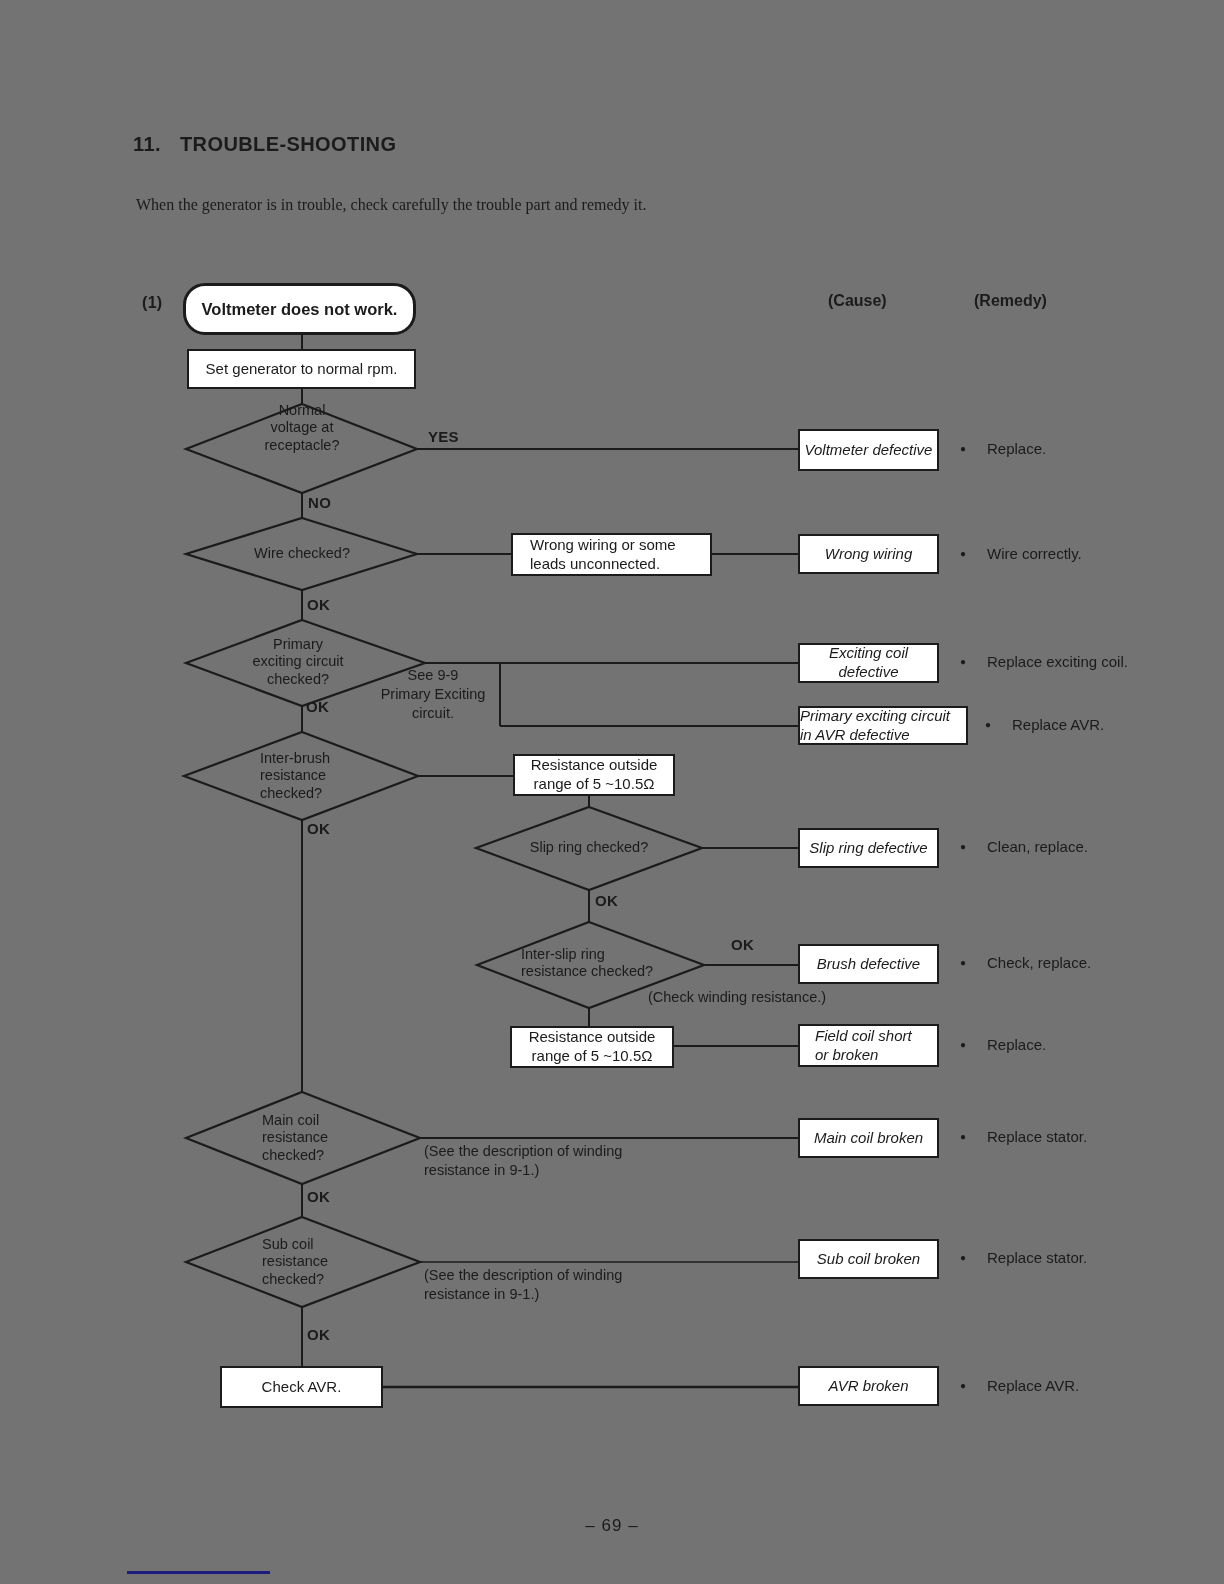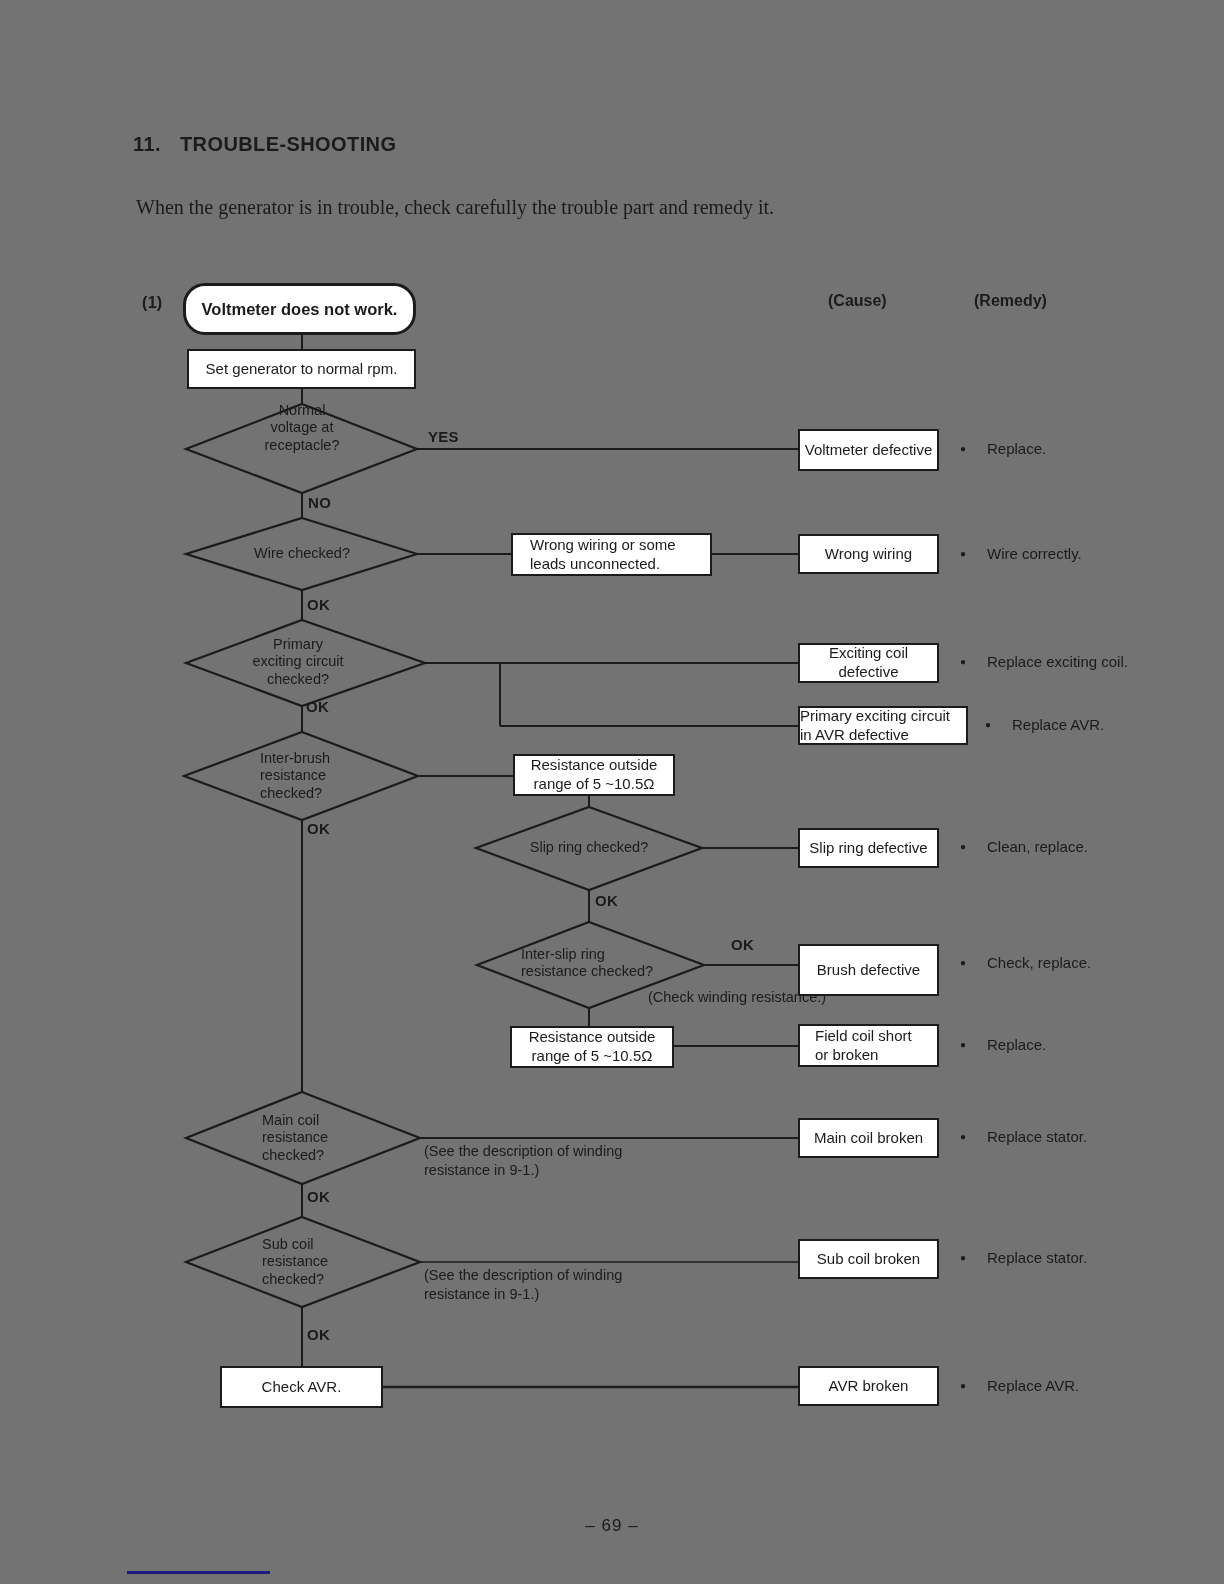--- a/index.html
+++ b/index.html
@@ -5,31 +5,31 @@
   html,body { margin:0; padding:0; background:#e8e8e8; }
   .page {
     position:relative; width:1224px; height:1584px; margin:0 auto;
     background:#737373; color:#1b1b1b;
     font-family:"Liberation Sans", sans-serif;
     overflow:hidden;
   }
   svg.wires { position:absolute; left:0; top:0; width:1224px; height:1584px; }
   .title-row { position:absolute; left:133px; top:133px; font-size:20px; font-weight:700; letter-spacing:0.4px; }
   .title-num { display:inline-block; width:47px; }
-  .intro { position:absolute; left:136px; top:196px; font-family:"Liberation Serif", serif; font-size:20px; }
+  .intro { position:absolute; left:136px; top:196px; font-family:"Liberation Serif", serif; font-size:16px; }
   .hdr { position:absolute; font-size:16px; font-weight:700; }
   .box {
     position:absolute; border:2px solid #1b1b1b; background:#fff;
     display:flex; align-items:center; justify-content:center;
     text-align:center; font-size:15px; line-height:1.25; white-space:pre-line;
     box-sizing:border-box;
   }
   .box.left { justify-content:flex-start; text-align:left; }
   .pill { border-radius:22px; border-width:3px; font-weight:700; font-size:16.5px; }
-  .cbox { left:798px; width:141px; }
+  .cbox { left:798px; width:141px;font-style:italic; }
   .dt { position:absolute; transform:translate(-50%,-50%); text-align:center; white-space:pre-line; font-size:14.5px; line-height:1.2; }
   .dtl { position:absolute; transform:translate(0,-50%); text-align:left; white-space:pre-line; font-size:14.5px; line-height:1.2; }
   .lbl { position:absolute; font-size:15px; font-weight:700; letter-spacing:0.3px; }
   .ann { position:absolute; font-size:14.5px; line-height:1.3; white-space:pre-line; }
   .ann.center { text-align:center; }
   .remedy { position:absolute; left:960px; display:flex; align-items:center; font-size:15px; }
   .remedy .bullet { font-size:10px; width:27px; }
   .pagenum { position:absolute; left:0; right:0; top:1516px; text-align:center; font-size:17px; letter-spacing:1px; }
   .accent-line { position:absolute; left:127px; top:1571px; width:143px; height:3px; background:#1c1c7e; }
 </style>
@@ -119,34 +119,37 @@
   <div class="lbl" style="left:428px; top:428px;">YES</div>
   <div class="lbl" style="left:308px; top:494px;">NO</div>
   <div class="lbl" style="left:307px; top:596px;">OK</div>
   <div class="lbl" style="left:306px; top:698px;">OK</div>
   <div class="lbl" style="left:307px; top:820px;">OK</div>
   <div class="lbl" style="left:595px; top:892px;">OK</div>
   <div class="lbl" style="left:731px; top:936px;">OK</div>
   <div class="lbl" style="left:307px; top:1188px;">OK</div>
   <div class="lbl" style="left:307px; top:1326px;">OK</div>
 
+  <div class="ann center" style="left:360px; top:666px; width:146px;">See 9-9
+Primary Exciting
+circuit.</div>
   <div class="ann" style="left:648px; top:988px;">(Check winding resistance.)</div>
   <div class="ann" style="left:424px; top:1142px;">(See the description of winding
 resistance in 9-1.)</div>
   <div class="ann" style="left:424px; top:1266px;">(See the description of winding
 resistance in 9-1.)</div>
 
   <div class="box cbox" style="top:429px; height:42px;">Voltmeter defective</div>
   <div class="box cbox" style="top:534px; height:40px;">Wrong wiring</div>
   <div class="box cbox" style="top:643px; height:40px;">Exciting coil
 defective</div>
   <div class="box cbox left" style="top:706px; height:39px; width:170px; padding-left:0;">Primary exciting circuit
 in AVR defective</div>
   <div class="box cbox" style="top:828px; height:40px;">Slip ring defective</div>
-  <div class="box cbox" style="top:944px; height:52px;">Brush defective</div>
+  <div class="box cbox" style="top:944px; height:40px;">Brush defective</div>
   <div class="box cbox left" style="top:1024px; height:43px; padding-left:15px;">Field coil short
 or broken</div>
   <div class="box cbox" style="top:1118px; height:40px;">Main coil broken</div>
   <div class="box cbox" style="top:1239px; height:40px;">Sub coil broken</div>
   <div class="box cbox" style="top:1366px; height:40px;">AVR broken</div>
 
   <div class="remedy" style="top:440px;">
     <span class="bullet">●</span>
     <span>Replace.</span>
   </div>

